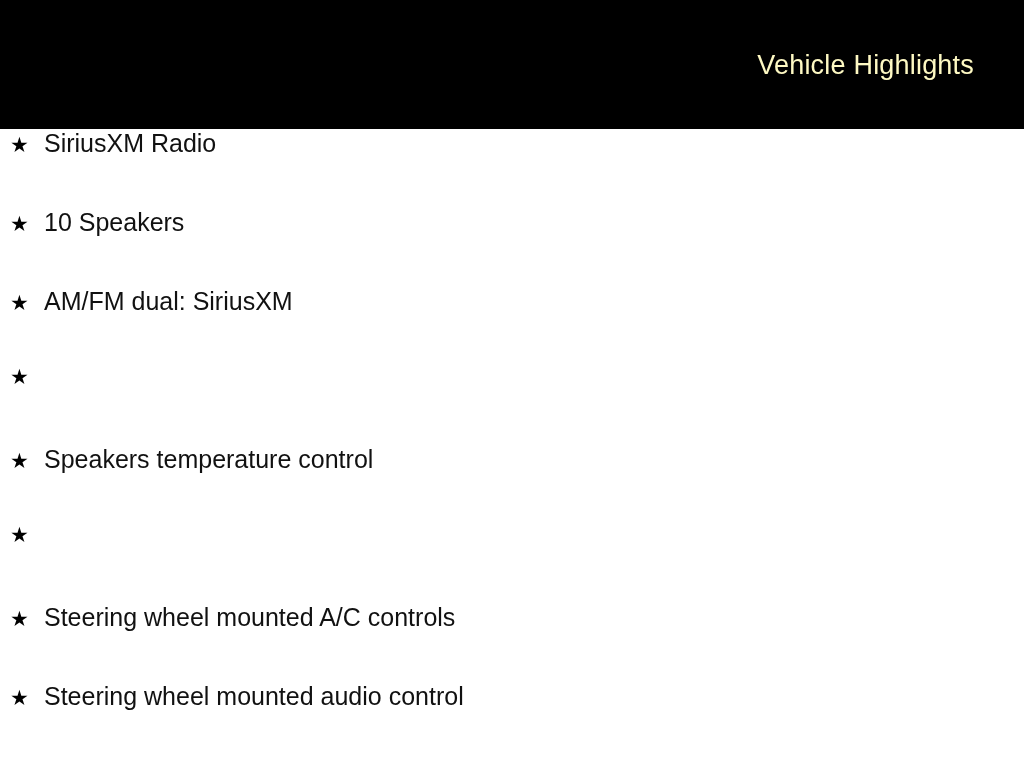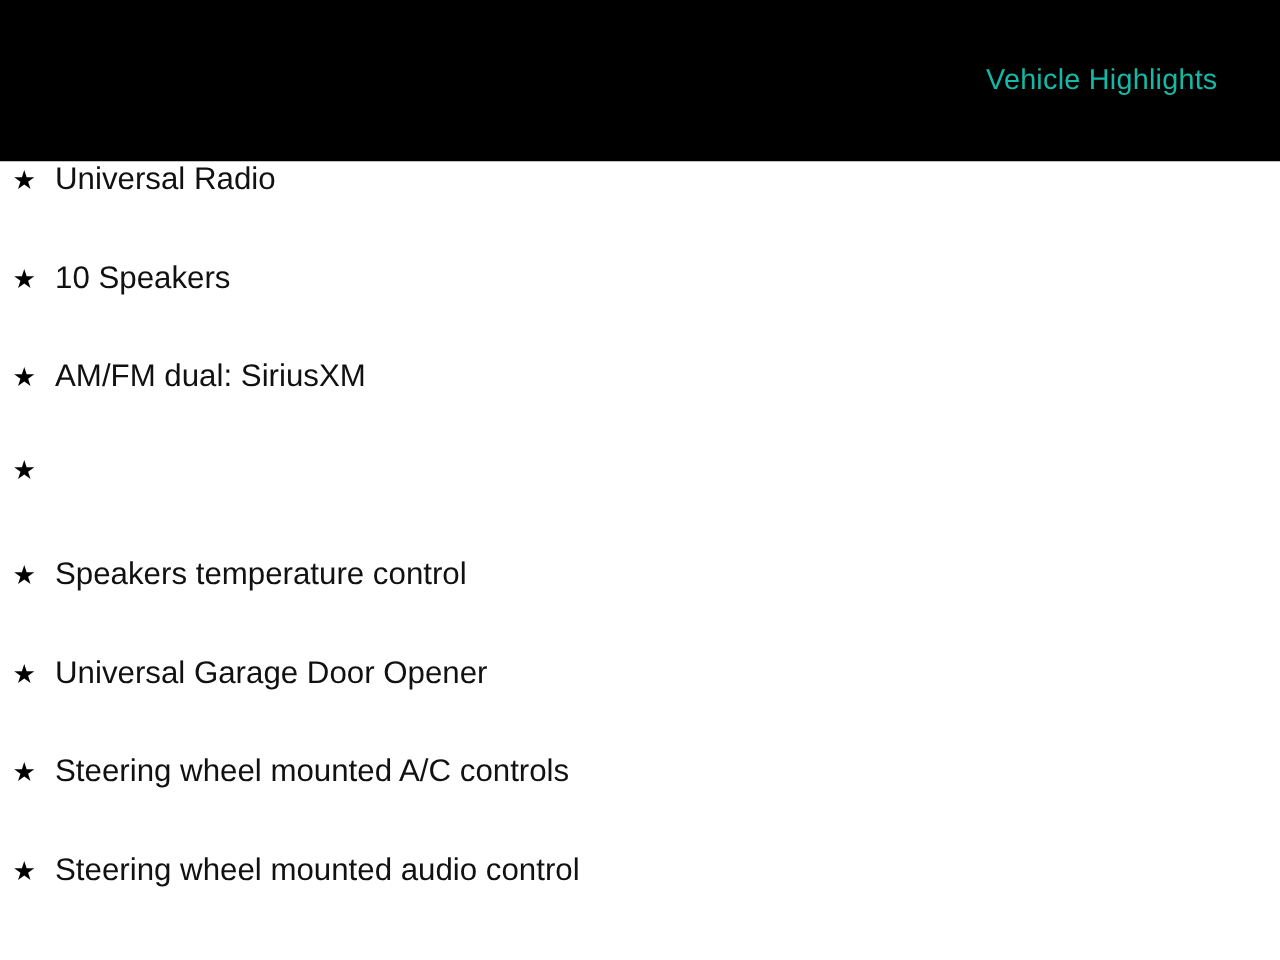--- a/index.html
+++ b/index.html
@@ -25,22 +25,22 @@
     left: 0;
     width: 1024px;
     height: 129px;
     background: #000000;
   }
 
   .header-title {
     position: absolute;
     right: 50px;
     top: 50px;
-    color: #14b8a6;
-    font-size: 23px;
+    color: #fef9c3;
+    font-size: 27px;
     font-family: "Liberation Sans", sans-serif;
     font-weight: 400;
     letter-spacing: 0.2px;
     white-space: nowrap;
   }
 
   .features-list {
     position: absolute;
     top: 129px;
     left: 0;
@@ -80,40 +80,39 @@
 
 <div class="page">
 
   <div class="header-bar">
     <div class="header-title">Vehicle Highlights</div>
   </div>
 
   <ul class="features-list">
     <li class="feature-item">
       <span class="star-icon">★</span>
-      <span class="feature-label">Universal Radio</span>
+      <span class="feature-label">SiriusXM Radio</span>
     </li>
     <li class="feature-item">
       <span class="star-icon">★</span>
       <span class="feature-label">10 Speakers</span>
     </li>
     <li class="feature-item">
       <span class="star-icon">★</span>
       <span class="feature-label">AM/FM dual: SiriusXM</span>
     </li>
     <li class="feature-item">
       <span class="star-icon">★</span>
     </li>
     <li class="feature-item">
       <span class="star-icon">★</span>
       <span class="feature-label">Speakers temperature control</span>
     </li>
     <li class="feature-item">
       <span class="star-icon">★</span>
-      <span class="feature-label">Universal Garage Door Opener</span>
     </li>
     <li class="feature-item">
       <span class="star-icon">★</span>
       <span class="feature-label">Steering wheel mounted A/C controls</span>
     </li>
     <li class="feature-item">
       <span class="star-icon">★</span>
       <span class="feature-label">Steering wheel mounted audio control</span>
     </li>
   </ul>

